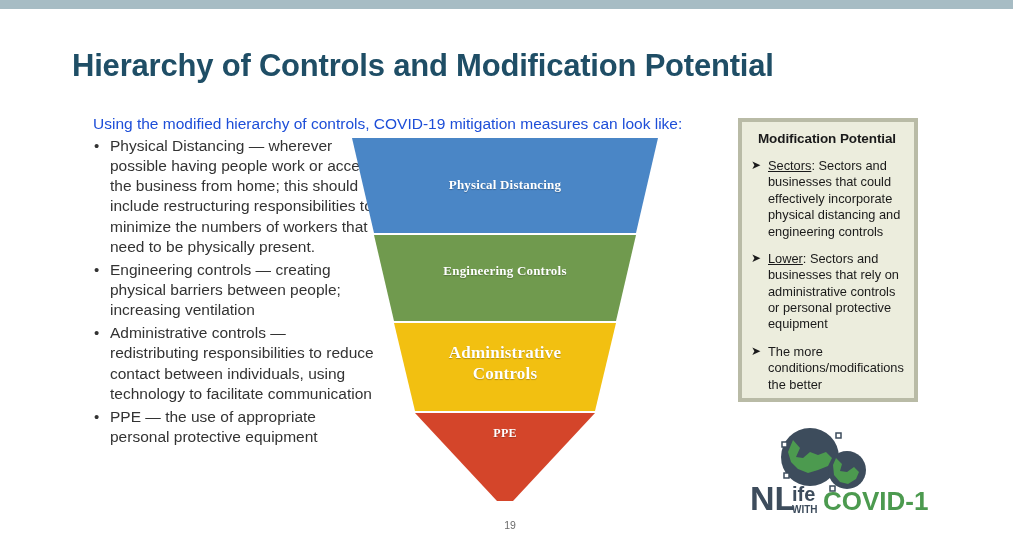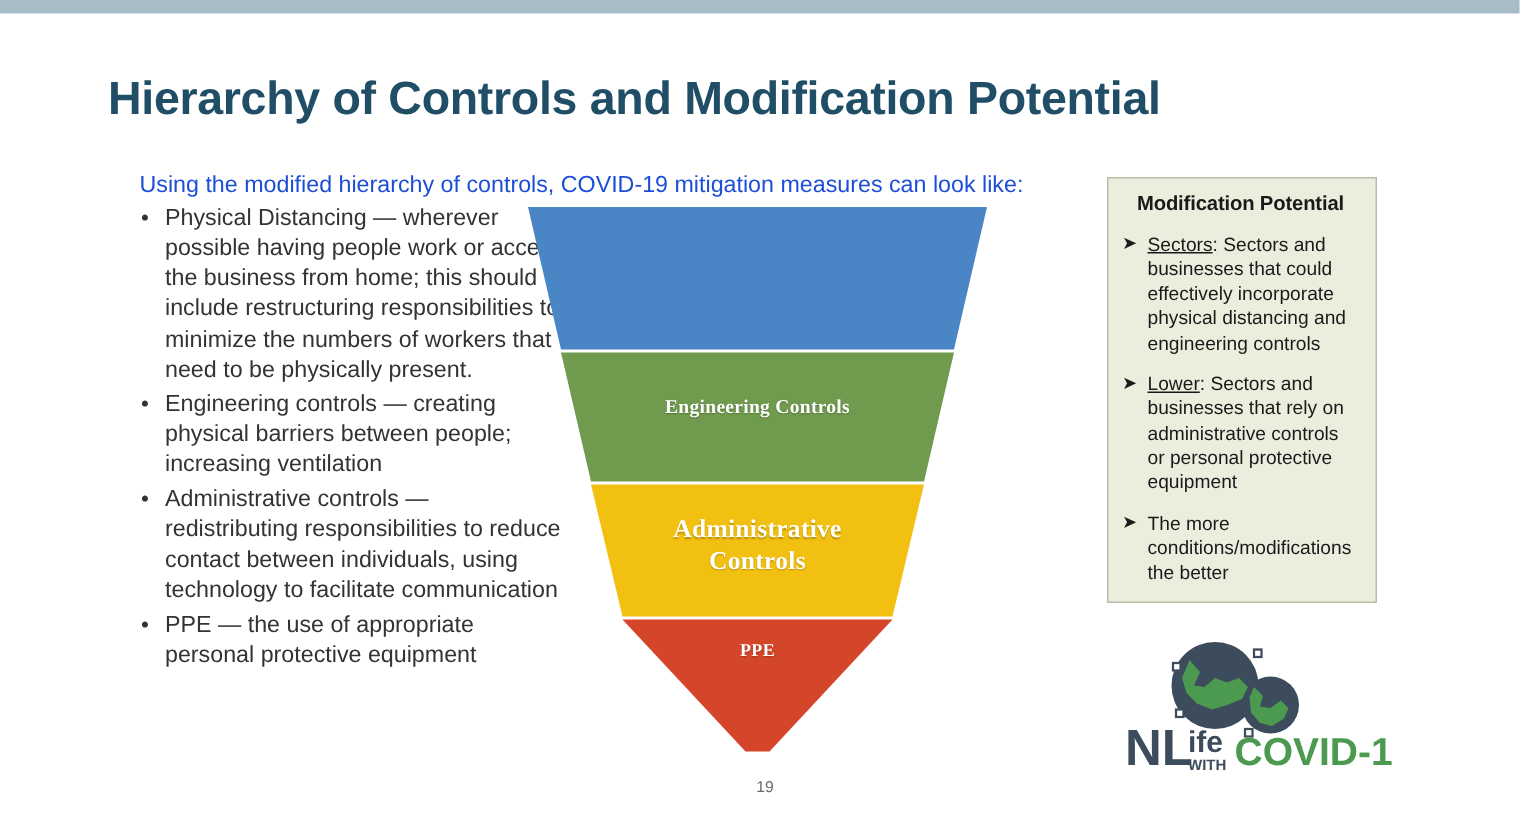--- a/index.html
+++ b/index.html
@@ -111,21 +111,21 @@
   .pyr-label.l4 { left: 0;   top: 288px; width: 330px; font-size: 12px; }
 
   
   .mod-box {
     position: absolute;
     left: 738px;
     top: 118px;
     width: 180px;
     height: 284px;
     background: #eceddd;
-    border: 1px solid #c2410c;
+    border: 4px solid #c2410c;
     box-sizing: border-box;
     padding: 9px 10px 0 8px;
   }
   .mod-title {
     text-align: center;
     font-size: 13.5px;
     font-weight: bold;
     color: #1a1a1a;
     margin-bottom: 12px;
     letter-spacing: -0.1px;
@@ -200,20 +200,21 @@
     </div>
   </div>
 
   <div class="pyramid">
     <svg width="330" height="370" viewBox="0 0 330 370">
       <polygon id="pyr-seg-1" points="12,0 318,0 296,95 34,95" fill="#4a86c6"></polygon>
       <polygon id="pyr-seg-2" points="34,97 296,97 276,183 54,183" fill="#709a4e"></polygon>
       <polygon id="pyr-seg-3" points="54,185 276,185 255,273 75,273" fill="#f2c011"></polygon>
       <polygon id="pyr-seg-4" points="75,275 255,275 173,363 157,363" fill="#d4452a"></polygon>
     </svg>
+    <div class="pyr-label l1">Physical Distancing</div>
     <div class="pyr-label l2">Engineering Controls</div>
     <div class="pyr-label l3">
       <div>Administrative</div>
       <div>Controls</div>
     </div>
     <div class="pyr-label l4">PPE</div>
   </div>
 
   <div class="mod-box" style="background: rgb(236, 237, 221); border-color: rgb(185, 187, 166);">
     <div class="mod-title">Modification Potential</div>

